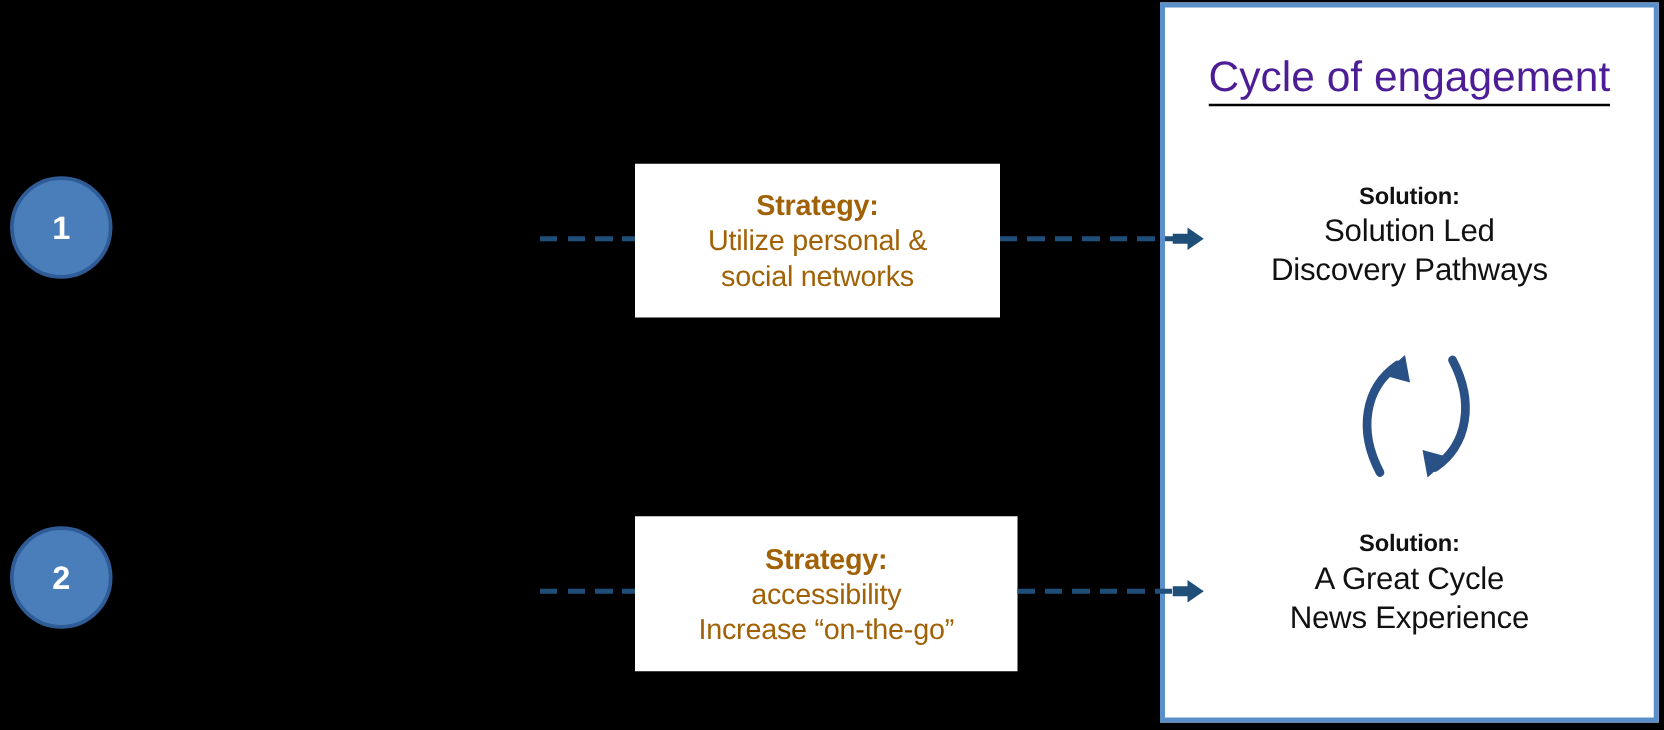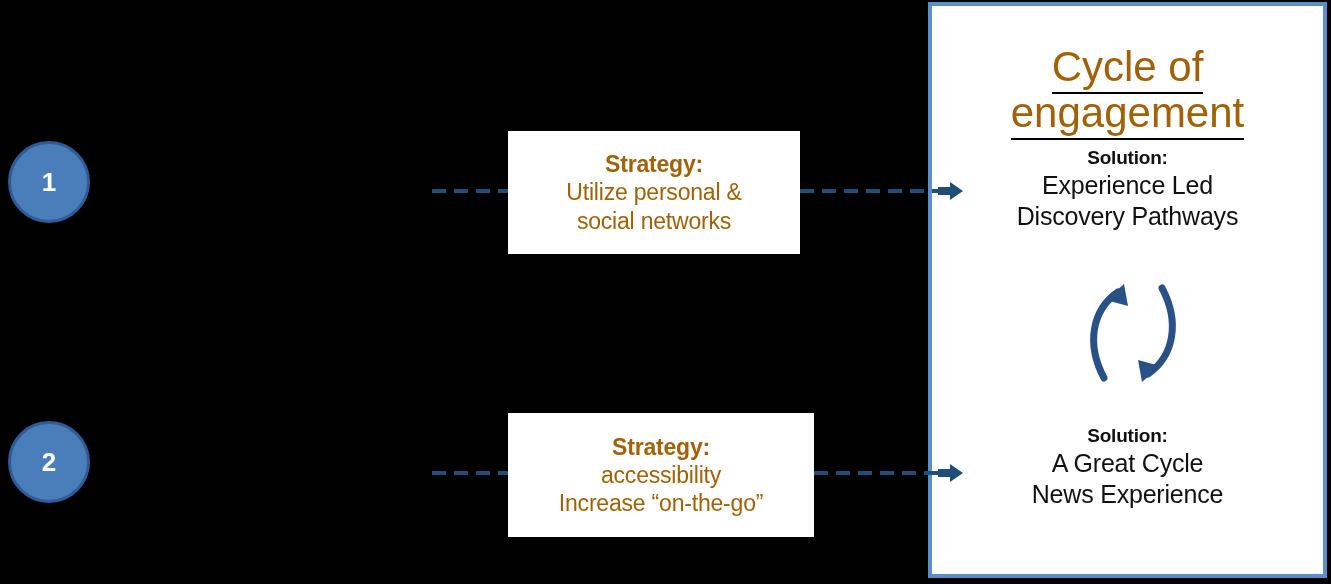--- a/index.html
+++ b/index.html
@@ -78,22 +78,22 @@
     background: #ffffff;
     border: 4px solid #5b8fc9;
     box-sizing: border-box;
   }
   #panel-title {
     position: absolute;
     left: 0;
     right: 0;
     top: 38px;
     text-align: center;
-    font-size: 42px;
-    color: #a16207;
+    font-size: 34px;
+    color: #4c1d95;
     font-family: "Liberation Sans", sans-serif;
     line-height: 1.1;
   }
   #panel-title span {
     border-bottom: 2px solid #000000;
     padding-bottom: 2px;
   }
   .solution-block {
     position: absolute;
     left: 0;
@@ -175,21 +175,21 @@
   </div>
 
   <div id="cycle-panel">
 
     <div id="panel-title">
       <span>Cycle of engagement</span>
     </div>
 
     <div id="solution-block-1" class="solution-block">
       <div class="hdr">Solution:</div>
-      <div class="body">Experience Led</div>
+      <div class="body">Solution Led</div>
       <div class="body">Discovery Pathways</div>
     </div>
 
     <div id="solution-block-2" class="solution-block">
       <div class="hdr">Solution:</div>
       <div class="body">A Great Cycle</div>
       <div class="body">News Experience</div>
     </div>
 
   </div>

